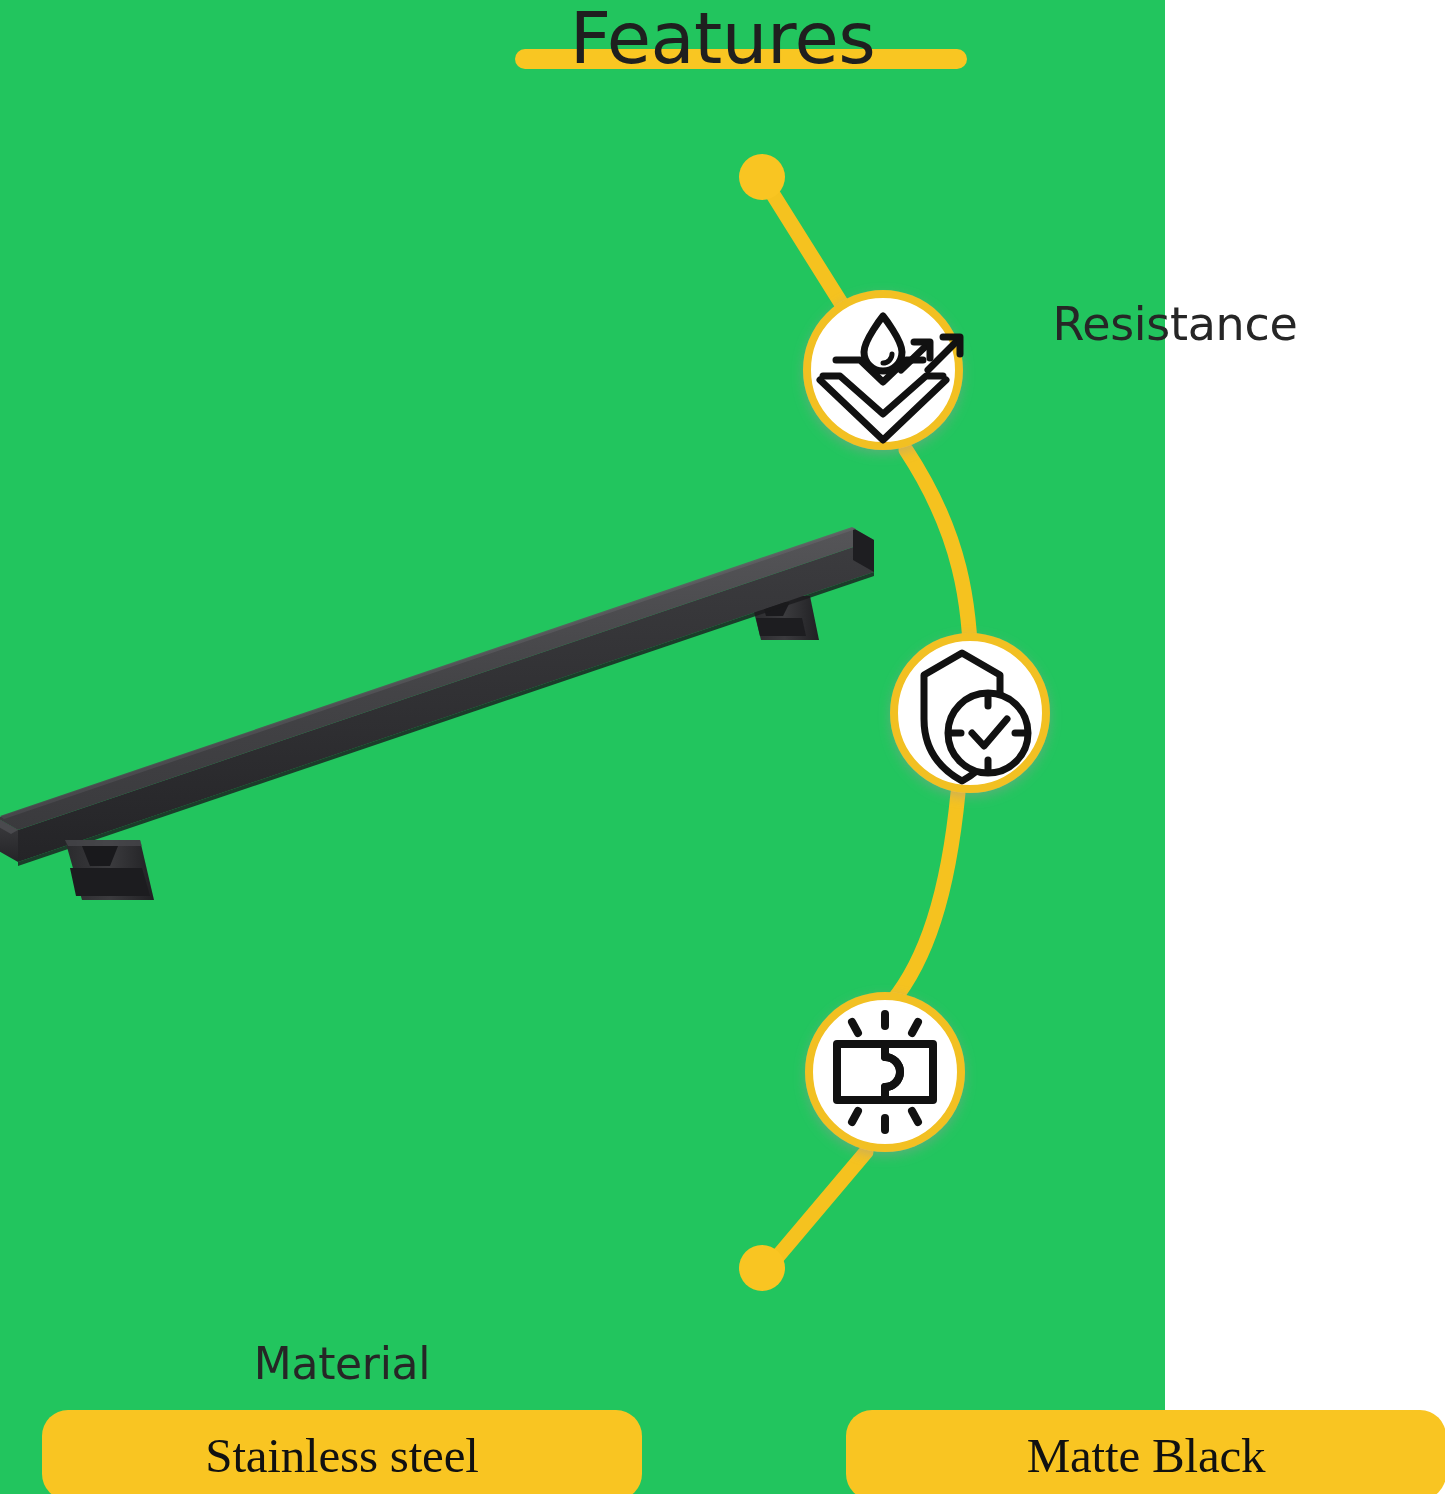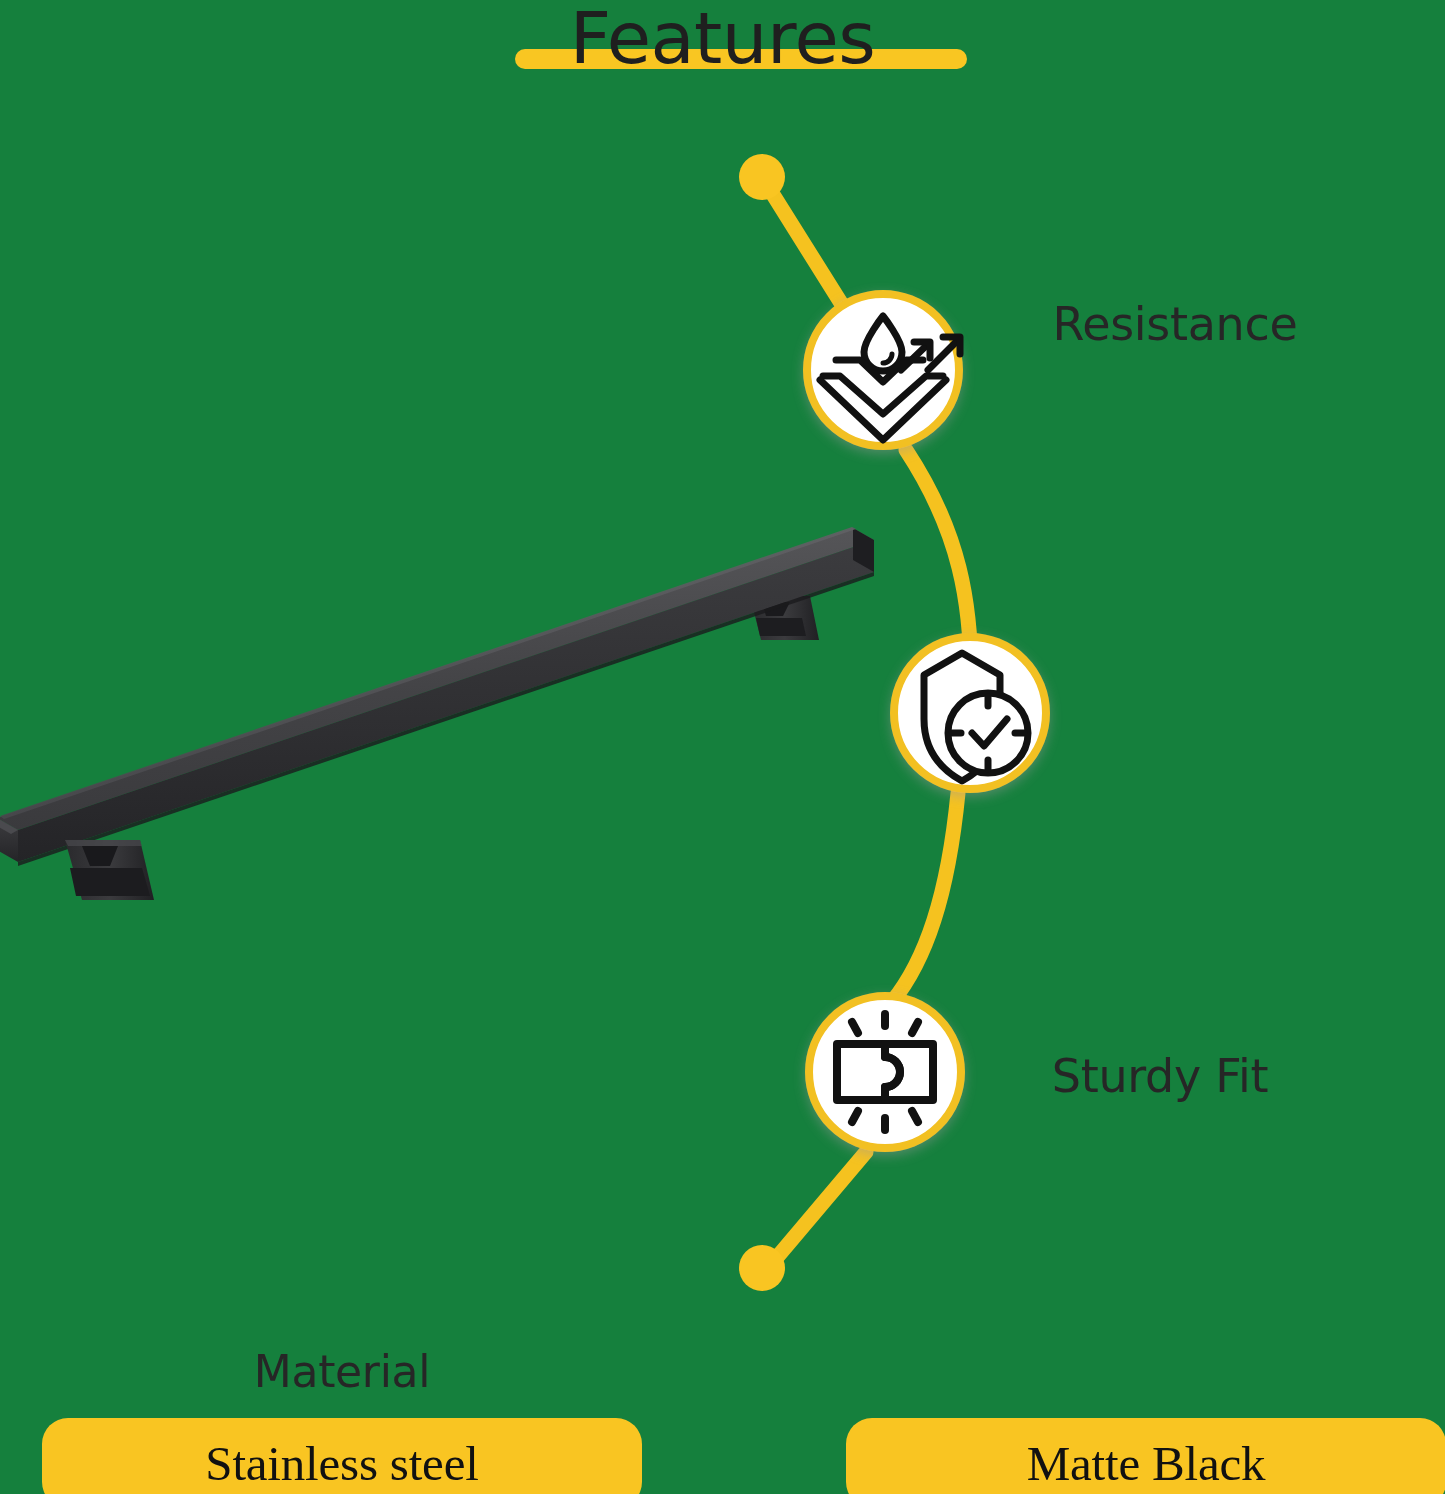--- a/index.html
+++ b/index.html
@@ -2,21 +2,21 @@
 <html><head>
 <meta charset="utf-8">
 <style>
   * { margin:0; padding:0; box-sizing:border-box; }
   html, body {
     width:1445px; height:1494px;
     background:#ffffff;
     font-family:"Liberation Sans", sans-serif;
     overflow:hidden;
   }
-  #stage { position:relative; width:1445px; height:1494px; background:#15803d; }
+  #stage { position:relative; width:1165px; height:1494px; background:#22c55e; }
 
   
   .title-wrap { position:absolute; left:0; top:0; width:1445px; height:100px; }
   .title-bar {
     position:absolute; left:515px; top:49px; width:452px; height:20px;
     background:#F9C622; border-radius:10px;
   }
   .title-text {
     position:absolute; left:0; top:-4px; width:1445px; text-align:center;
     font-size:72px; font-weight:400; color:#1f1f1f; letter-spacing:-0.5px;
@@ -33,21 +33,21 @@
   .flabel {
     position:absolute; color:#262626; font-size:46px; line-height:1.22;
     font-family:"DejaVu Sans", sans-serif; font-weight:400; text-align:center;
     letter-spacing:-0.3px;
   }
   #label-corrosion { left:1000px; top:296px; width:350px; }
   #label-strength  { left:1040px; top:660px; width:350px; }
   #label-sturdy    { left:1000px; top:1048px; width:320px; }
 
   
-  .spec { position:absolute; bottom:8px; width:600px; height:140px;margin-top:39px; }
+  .spec { position:absolute; bottom:16px; width:600px; height:140px;margin-top:39px; }
   #spec-material { left:42px; }
   #spec-color    { left:846px; }
   .spec-label {
     position:absolute; top:0; left:0; width:100%; text-align:center;
     font-size:44px; color:#262626; font-family:"DejaVu Sans", sans-serif;
     letter-spacing:-0.3px;
   }
   .spec-pill {
     position:absolute; top:72px; left:0; width:100%; height:90px;
     background:#F9C522; border-radius:26px;
@@ -199,23 +199,20 @@
           <path d="M212,992 L218,981"></path>
           <path d="M278,992 L272,981"></path>
         </g>
       </g>
     </svg>
   </div>
 
   <div class="flabel" id="label-corrosion">
     <div>Resistance</div>
   </div>
-  <div class="flabel" id="label-sturdy">
-    <div>Sturdy Fit</div>
-  </div>
 
   <div class="spec" id="spec-material">
     <div class="spec-label">Material</div>
     <div class="spec-pill">
       <span>Stainless steel</span>
     </div>
   </div>
 
   <div class="spec" id="spec-color">
     <div class="spec-pill">

